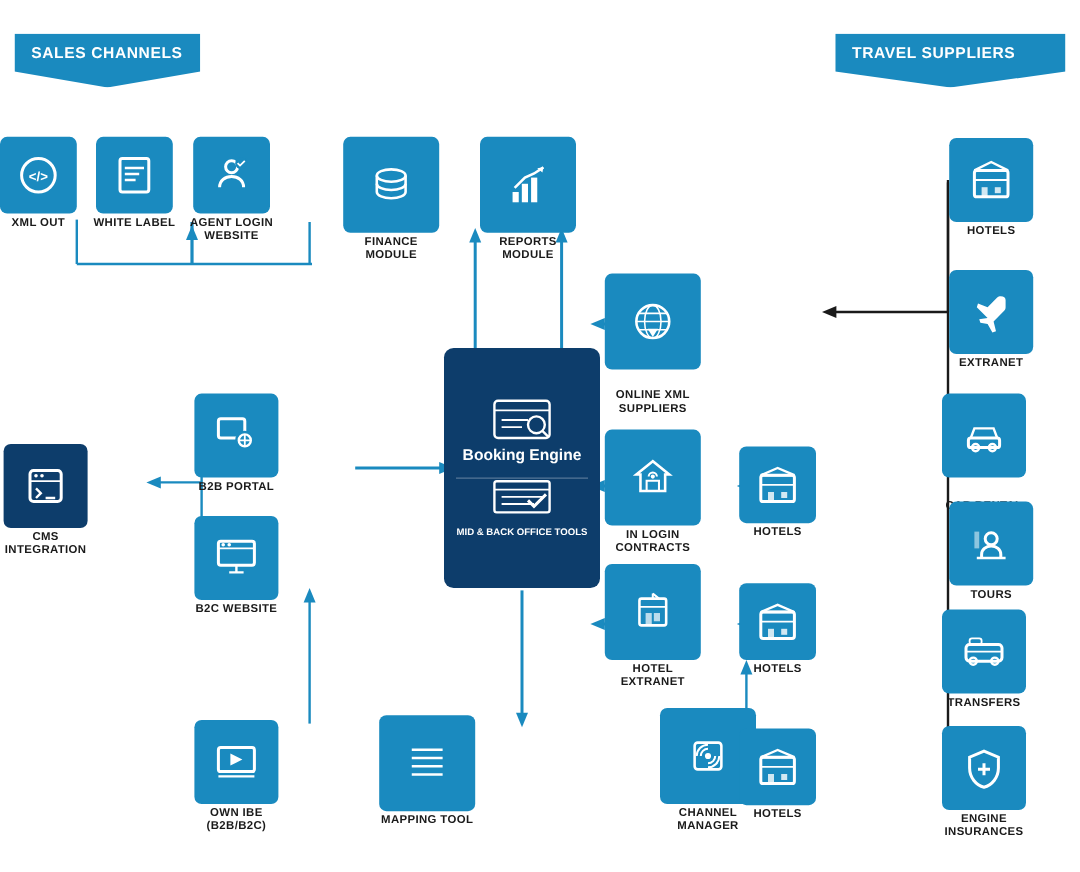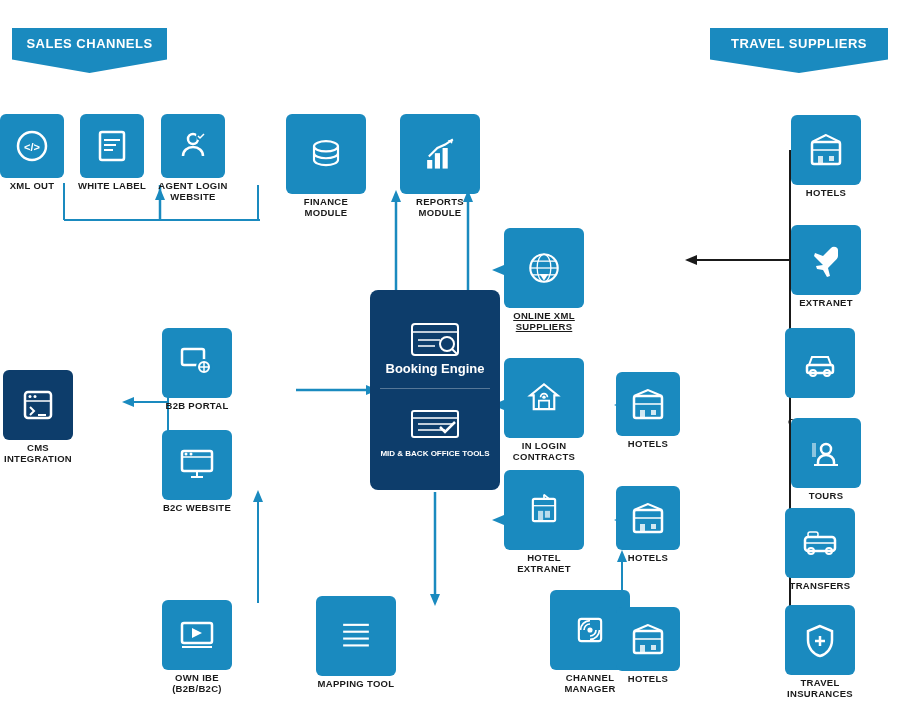--- a/index.html
+++ b/index.html
@@ -21,39 +21,38 @@
     
     .header-banner {
       position: absolute;
       top: 28px;
       background: #1a8abf;
       color: #fff;
       font-weight: 900;
       font-size: 13px;
       padding: 8px 14px;
       clip-path: polygon(0 0, 100% 0, 100% 70%, 50% 100%, 0 70%);
-      text-align: center;
       letter-spacing: 0.5px;
     }
 
     .banner-sales {
       left: 12px;
       width: 155px;
       padding-bottom: 22px;
     }
 
     .banner-core {
       left: 350px;
       width: 140px;
       padding-bottom: 22px;
     }
 
     .banner-suppliers {
       right: 12px;
-      width: 178px;
+      width: 192px;
       padding-bottom: 22px;
     }
 
     
     .icon-box {
       position: absolute;
       background: #1a8abf;
       border-radius: 6px;
       display: flex;
       flex-direction: column;
@@ -341,21 +340,21 @@
   <div class="booking-engine-box">
     <svg viewBox="0 0 50 35" style="width:50px;height:35px;fill:white;margin-bottom:4px;">
       <rect x="2" y="2" width="46" height="31" rx="3" fill="none" stroke="white" stroke-width="2"></rect>
       <line x1="2" y1="10" x2="48" y2="10" stroke="white" stroke-width="1.5"></line>
       <line x1="8" y1="18" x2="30" y2="18" stroke="white" stroke-width="1.5"></line>
       <line x1="8" y1="24" x2="25" y2="24" stroke="white" stroke-width="1.5"></line>
       <circle cx="37" cy="22" r="7" fill="none" stroke="white" stroke-width="2"></circle>
       <line x1="42" y1="27" x2="47" y2="32" stroke="white" stroke-width="2"></line>
     </svg>
     <span style="font-size:13px;font-weight:800;">Booking Engine</span>
-    <div style="margin-top:12px;border-top:1px solid rgba(255,255,255,0.3);padding-top:20px;width:100%;text-align:center;">
+    <div style="margin-top:12px;border-top:1px solid rgba(255,255,255,0.3);padding-top:0;width:100%;text-align:center;">
       <svg viewBox="0 0 50 30" style="width:50px;height:30px;fill:white;">
         <rect x="2" y="2" width="46" height="26" rx="2" fill="none" stroke="white" stroke-width="2"></rect>
         <line x1="2" y1="9" x2="48" y2="9" stroke="white" stroke-width="1.5"></line>
         <line x1="8" y1="15" x2="42" y2="15" stroke="white" stroke-width="1.5"></line>
         <line x1="8" y1="21" x2="35" y2="21" stroke="white" stroke-width="1.5"></line>
         <polyline points="30,18 35,23 45,13" stroke="white" stroke-width="2.5" fill="none"></polyline>
       </svg>
       <div style="font-size:8px;font-weight:800;margin-top:2px;">MID &amp; BACK OFFICE TOOLS</div>
     </div>
   </div>
@@ -376,21 +375,21 @@
     <div class="icon-box icon-box-large">
       <svg viewBox="0 0 42 42">
           <circle cx="21" cy="21" r="16" fill="none" stroke="white" stroke-width="2.5"></circle>
           <ellipse cx="21" cy="21" rx="8" ry="16" fill="none" stroke="white" stroke-width="1.5"></ellipse>
           <line x1="5" y1="21" x2="37" y2="21" stroke="white" stroke-width="1.5"></line>
           <line x1="7" y1="13" x2="35" y2="13" stroke="white" stroke-width="1.5"></line>
           <line x1="7" y1="29" x2="35" y2="29" stroke="white" stroke-width="1.5"></line>
           <polygon points="21,36 16,28 26,28" fill="white"></polygon>
         </svg>
     </div>
-    <div class="icon-label" style="top:82px;width:90px;text-decoration:underline;">ONLINE XML SUPPLIERS</div>
+    <div class="icon-label" style="top:96px;width:90px;">ONLINE XML SUPPLIERS</div>
   </div>
 
   <div class="node-wrapper" style="left:544px;top:358px;">
     <div class="icon-box icon-box-large">
       <svg viewBox="0 0 42 42">
           <path d="M21 5L5 18h4v16h24V18h4L21 5z" fill="none" stroke="white" stroke-width="2.5"></path>
           <path d="M15 34V24h12v10" fill="none" stroke="white" stroke-width="2"></path>
           <path d="M17 20c0-2.2 1.8-4 4-4s4 1.8 4 4" fill="none" stroke="white" stroke-width="2"></path>
           <circle cx="21" cy="20" r="2" fill="white"></circle>
         </svg>
@@ -526,16 +525,16 @@
   </div>
 
   <div class="node-wrapper" style="left:820px;top:605px;">
     <div class="icon-box icon-box-medium">
       <svg viewBox="0 0 36 36">
           <path d="M18 4L6 9v9c0 8 5.4 14.4 12 16 6.6-1.6 12-8 12-16V9L18 4z" fill="none" stroke="white" stroke-width="2.5"></path>
           <line x1="18" y1="14" x2="18" y2="24" stroke="white" stroke-width="2.5"></line>
           <line x1="13" y1="19" x2="23" y2="19" stroke="white" stroke-width="2.5"></line>
         </svg>
     </div>
-    <div class="icon-label" style="top:72px;width:90px;">TRAVEL INSURANCES</div>
+    <div class="icon-label" style="top:72px;width:90px;">ENGINE INSURANCES</div>
   </div>
 
 </div>
 
 </body></html>

